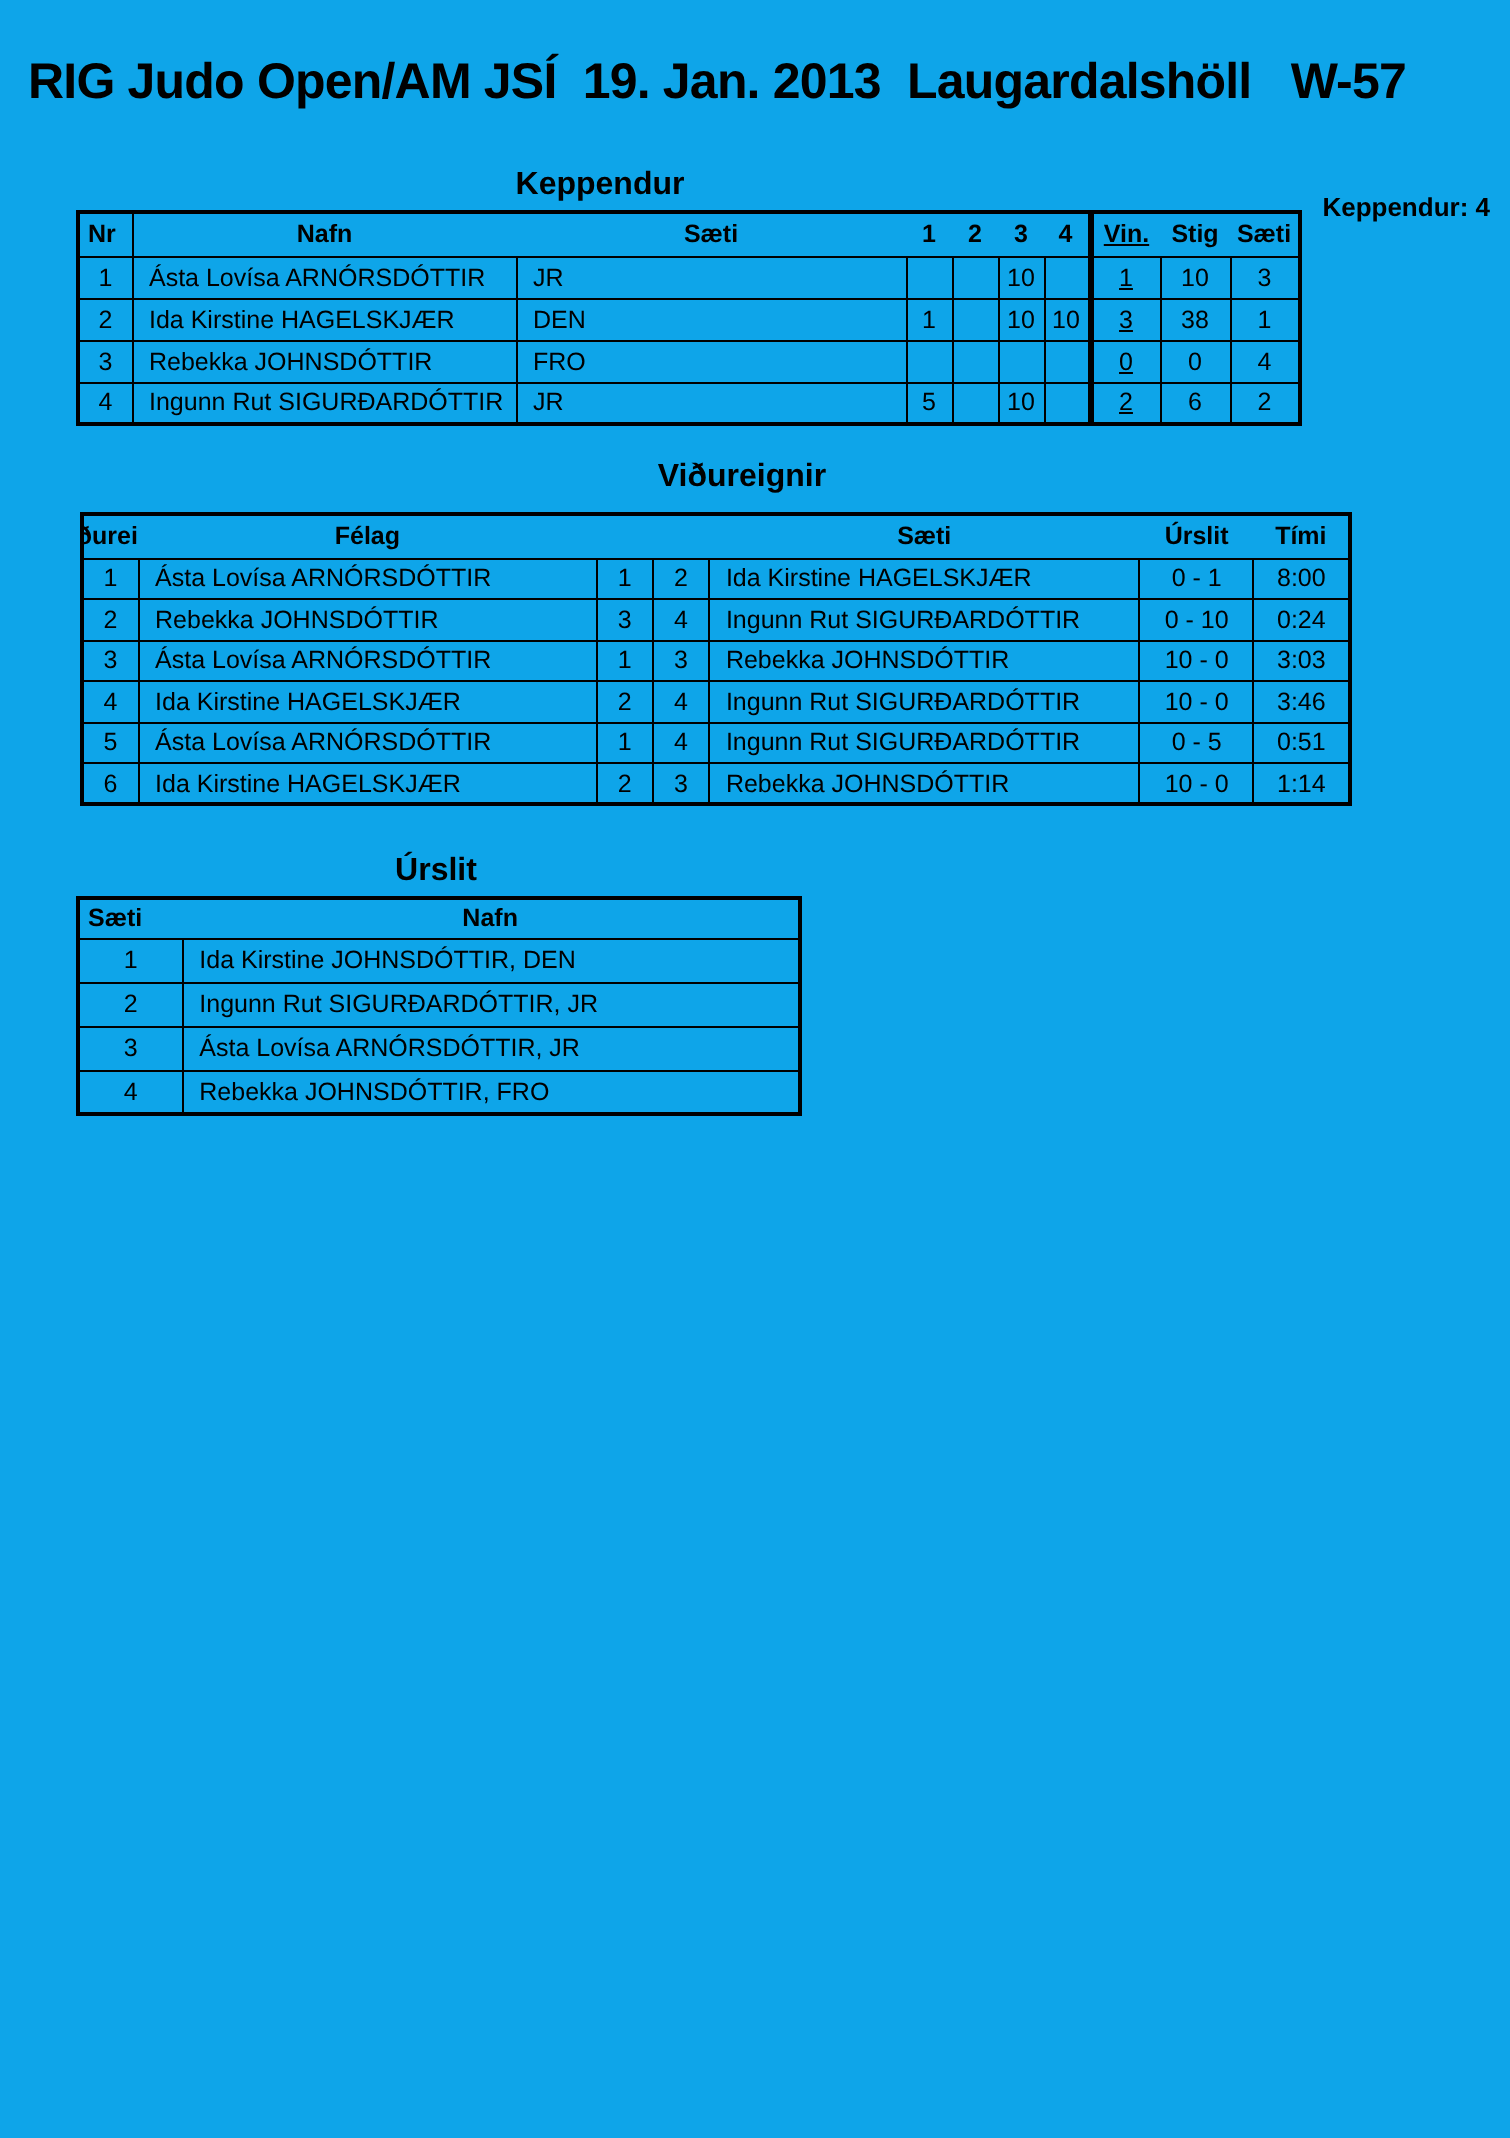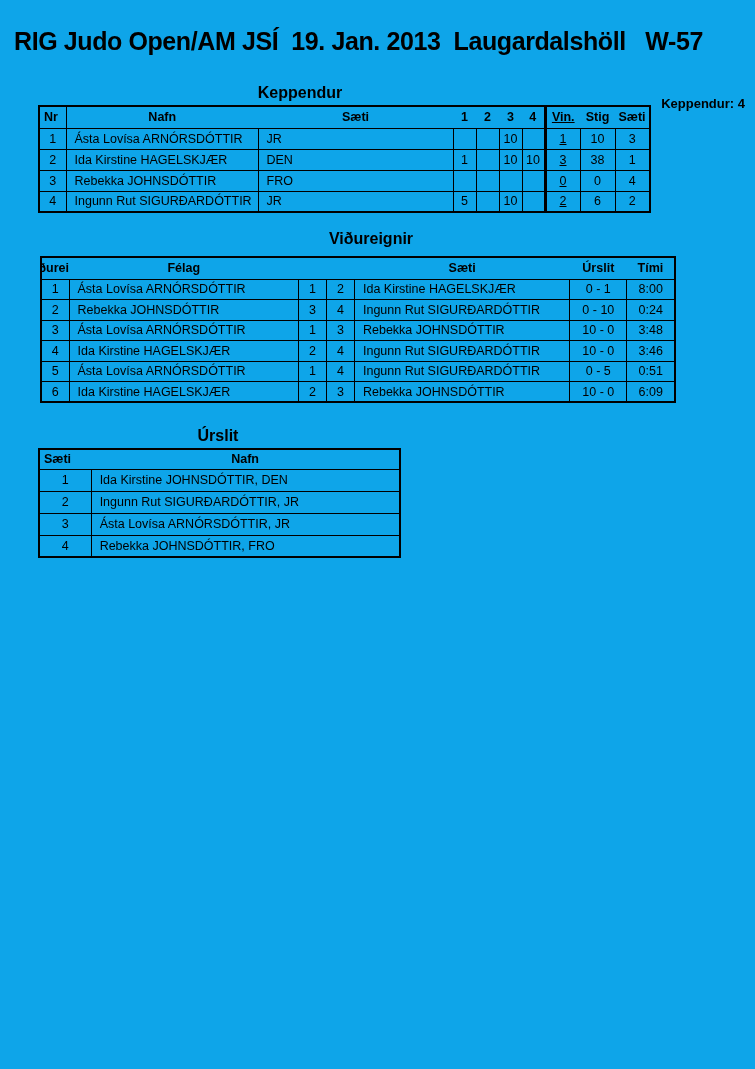--- a/index.html
+++ b/index.html
@@ -220,21 +220,21 @@
         <td class="ac">0 - 10</td>
         <td class="ac">0:24</td>
       </tr>
       <tr>
         <td class="ac">3</td>
         <td class="al pl8">Ásta Lovísa ARNÓRSDÓTTIR</td>
         <td class="ac">1</td>
         <td class="ac">3</td>
         <td class="al pl8">Rebekka JOHNSDÓTTIR</td>
         <td class="ac">10 - 0</td>
-        <td class="ac">3:48</td>
+        <td class="ac">3:03</td>
       </tr>
       <tr>
         <td class="ac">4</td>
         <td class="al pl8">Ida Kirstine HAGELSKJÆR</td>
         <td class="ac">2</td>
         <td class="ac">4</td>
         <td class="al pl8">Ingunn Rut SIGURÐARDÓTTIR</td>
         <td class="ac">10 - 0</td>
         <td class="ac">3:46</td>
       </tr>
@@ -247,21 +247,21 @@
         <td class="ac">0 - 5</td>
         <td class="ac">0:51</td>
       </tr>
       <tr>
         <td class="ac">6</td>
         <td class="al pl8">Ida Kirstine HAGELSKJÆR</td>
         <td class="ac">2</td>
         <td class="ac">3</td>
         <td class="al pl8">Rebekka JOHNSDÓTTIR</td>
         <td class="ac">10 - 0</td>
-        <td class="ac">6:09</td>
+        <td class="ac">1:14</td>
       </tr>
     </tbody>
   </table>
 
   <div class="section-heading" id="h-urslit">Úrslit</div>
 
   <table id="t-urslit">
     <colgroup>
       <col style="width:52px">
         <col style="width:308px">

